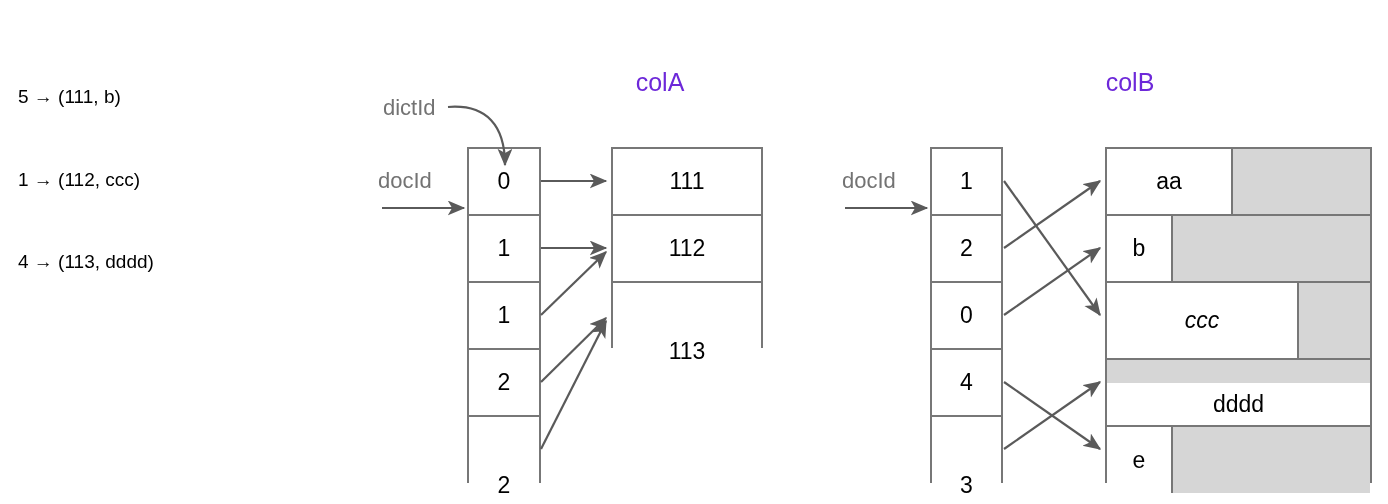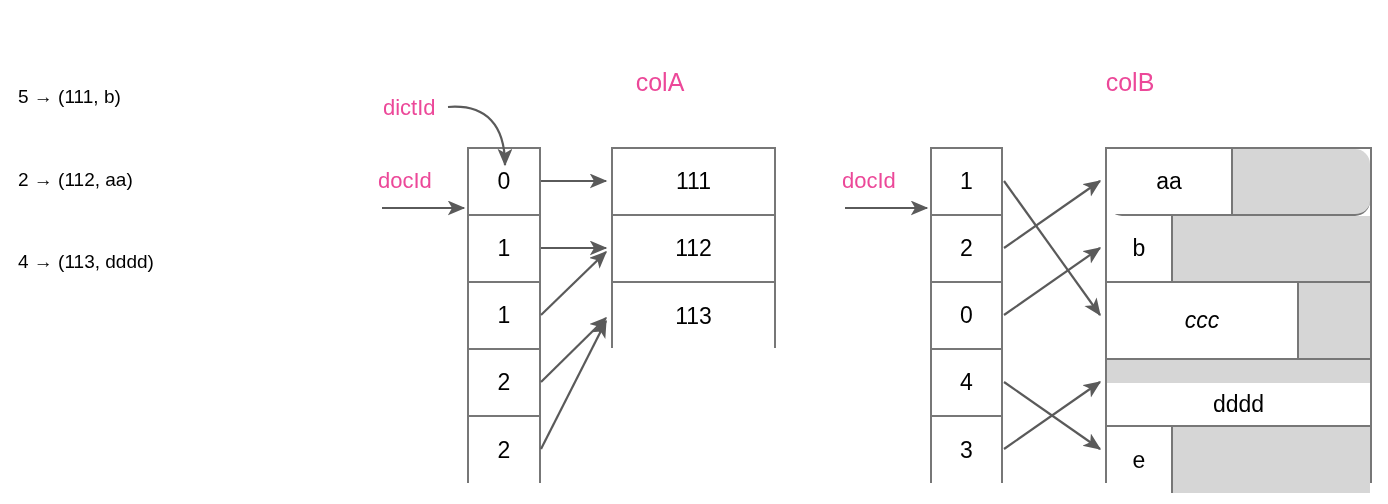--- a/index.html
+++ b/index.html
@@ -8,36 +8,36 @@
     font-family:"Liberation Sans","DejaVu Sans",sans-serif;
     color:#000000;
   }
   .legend{
     position:absolute;left:18px;top:28px;
     font-size:19px;line-height:27.5px;white-space:pre;
   }
   .legend div{height:27.5px;}
 
   .col-title{
-    position:absolute;font-size:25px;color:#ec4899;
+    position:absolute;font-size:25px;color:#6d28d9;
     text-align:center;white-space:nowrap;
   }
 
   .lbl{
-    position:absolute;font-size:22px;white-space:nowrap;color:#ec4899;
+    position:absolute;font-size:22px;white-space:nowrap;color:#737373;
   }
 
   
   .tbl{position:absolute;border:2px solid #777777;box-sizing:border-box;background:#fff;}
   .cell{
     box-sizing:border-box;border-bottom:2px solid #777777;
     display:flex;align-items:center;justify-content:center;
     font-size:23px;color:#000;background:#fff;position:relative;
   }
-  .cell:last-child{border-bottom:none;}
+  .cell:last-child{border-bottom:none;margin-top:35px;}
 
   
   .vrow{
     box-sizing:border-box;border-bottom:2px solid #777777;
     position:relative;background:#d6d6d6;
   }
   .vrow:last-child{border-bottom:none;}
   .vfill{
     position:absolute;left:0;top:0;bottom:0;background:#ffffff;
     border-right:2px solid #777777;box-sizing:border-box;
@@ -46,58 +46,58 @@
   }
   .vfill.full{border-right:none;}
 
   svg.overlay{position:absolute;left:0;top:0;width:1388px;height:504px;pointer-events:none;}
 </style>
 </head>
 <body>
 
 <div class="legend">
   <div>5 → (111, b)</div>
-  <div>2 → (112, aa)</div>
+  <div>1 → (112, ccc)</div>
   <div>4 → (113, dddd)</div>
 </div>
 
 <div class="col-title" style="left:560px;top:68px;width:200px;">colA</div>
 
 <div class="lbl" style="left:383px;top:95px;">dictId</div>
 
 <div class="lbl" style="left:378px;top:168px;">docId</div>
 
 <div class="tbl" style="left:467px;top:147px;width:74px;height:336px;">
   <div class="cell" style="height:67px;">0</div>
   <div class="cell" style="height:67px;">1</div>
   <div class="cell" style="height:67px;">1</div>
   <div class="cell" style="height:67px;">2</div>
   <div class="cell" style="height:66px;">2</div>
 </div>
 
-<div class="tbl" style="left:611px;top:147px;width:165px;height:201px;">
+<div class="tbl" style="left:611px;top:147px;width:152px;height:201px;">
   <div class="cell" style="height:67px;">111</div>
   <div class="cell" style="height:67px;">112</div>
   <div class="cell" style="height:67px;">113</div>
 </div>
 
 <div class="col-title" style="left:1030px;top:68px;width:200px;">colB</div>
 
 <div class="lbl" style="left:842px;top:168px;">docId</div>
 
 <div class="tbl" style="left:930px;top:147px;width:73px;height:336px;">
   <div class="cell" style="height:67px;">1</div>
   <div class="cell" style="height:67px;">2</div>
   <div class="cell" style="height:67px;">0</div>
   <div class="cell" style="height:67px;">4</div>
   <div class="cell" style="height:66px;">3</div>
 </div>
 
 <div class="tbl" style="left:1105px;top:147px;width:267px;height:336px;">
-  <div class="vrow" style="height:67px;border-radius:15px;">
+  <div class="vrow" style="height:67px;">
     <div class="vfill" style="width: 48%;">aa</div>
   </div>
   <div class="vrow" style="height:67px;">
     <div class="vfill" style="width: 25%;">b</div>
   </div>
   <div class="vrow" style="height:77px;font-style:italic;">
     <div class="vfill" style="width: 73%;">ccc</div>
   </div>
   <div class="vrow" style="height:67px;">
     <div class="vfill full" style="width: 100%; margin-top: 23px;">dddd</div>

